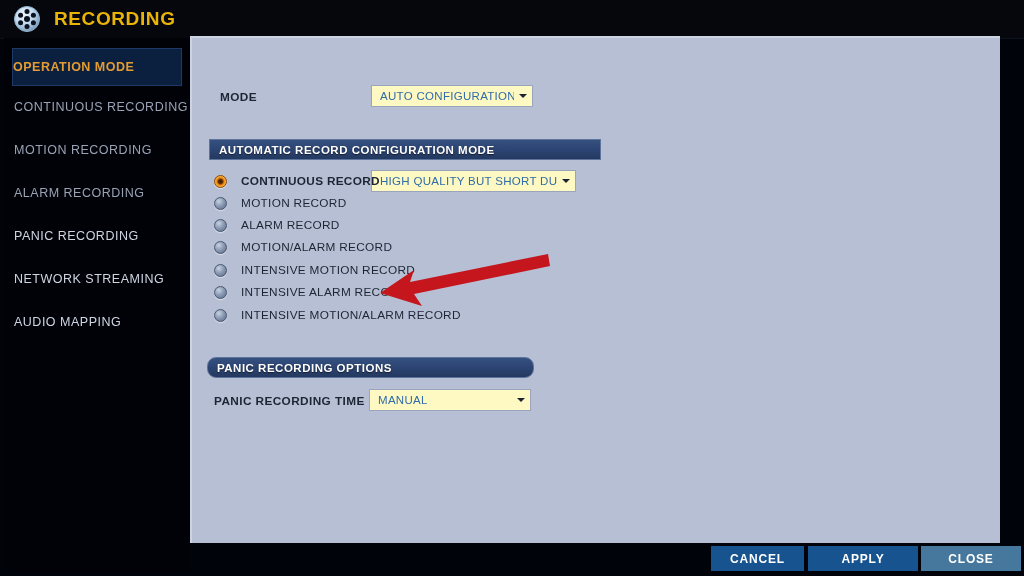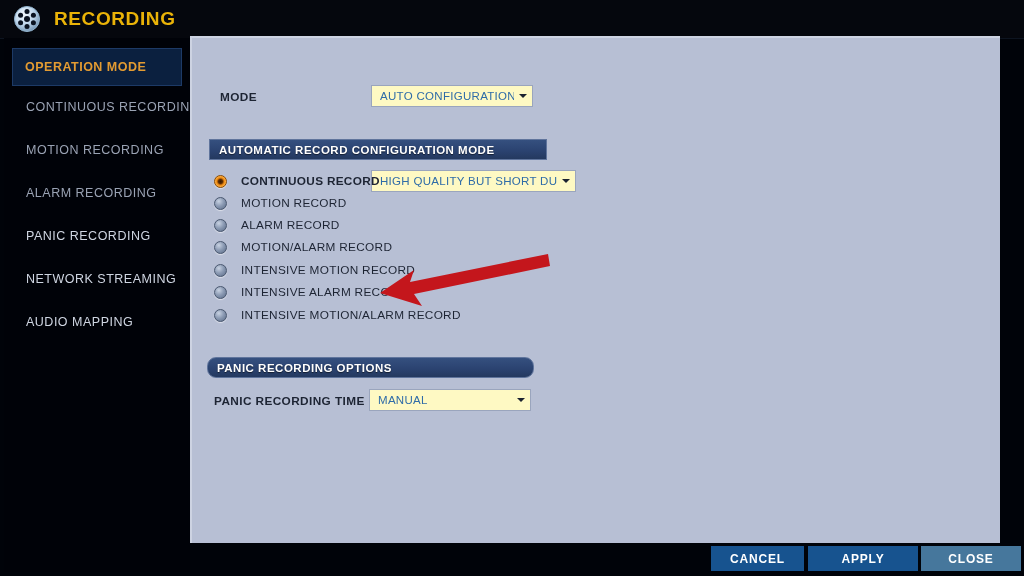--- a/index.html
+++ b/index.html
@@ -33,21 +33,21 @@
 
   
   .sidebar{
     position:absolute;left:4px;top:38px;width:186px;height:534px;
     background:#000208;
   }
   .side-item{
     position:absolute;left:10px;width:166px;height:24px;
     display:flex;align-items:center;
     color:#cfd6e2;font-size:12.5px;letter-spacing:.5px;
-    padding-left:12px;box-sizing:border-box;
+    box-sizing:border-box;
     white-space:nowrap;
   }
   .side-item.dim{color:#9aa3b4;}
   .side-item.active{
     background:#0b203f;
     border:1px solid #1d3a66;
     color:#e39b32;
     font-weight:bold;
     height:38px;left:8px;width:170px;
   }
@@ -196,21 +196,21 @@
 
     <div class="field-label" style="left:28px;top:52px;">MODE</div>
 
     <div class="dropdown" style="left:179px;top:47px;width:162px;">
       <span class="dd-text">AUTO CONFIGURATION</span>
       <span class="dd-arrow">
           <i></i>
         </span>
     </div>
 
-    <div class="sec-header" style="left:17px;top:101px;width:338px;">AUTOMATIC RECORD CONFIGURATION MODE</div>
+    <div class="sec-header" style="left:17px;top:101px;width:392px;">AUTOMATIC RECORD CONFIGURATION MODE</div>
 
     <div class="dropdown" style="left:179px;top:132px;width:205px;">
       <span class="dd-text">HIGH QUALITY BUT SHORT DURA...</span>
       <span class="dd-arrow">
           <i></i>
         </span>
     </div>
   </div>
 
   <div class="radio-row sel" style="top:171px;">

